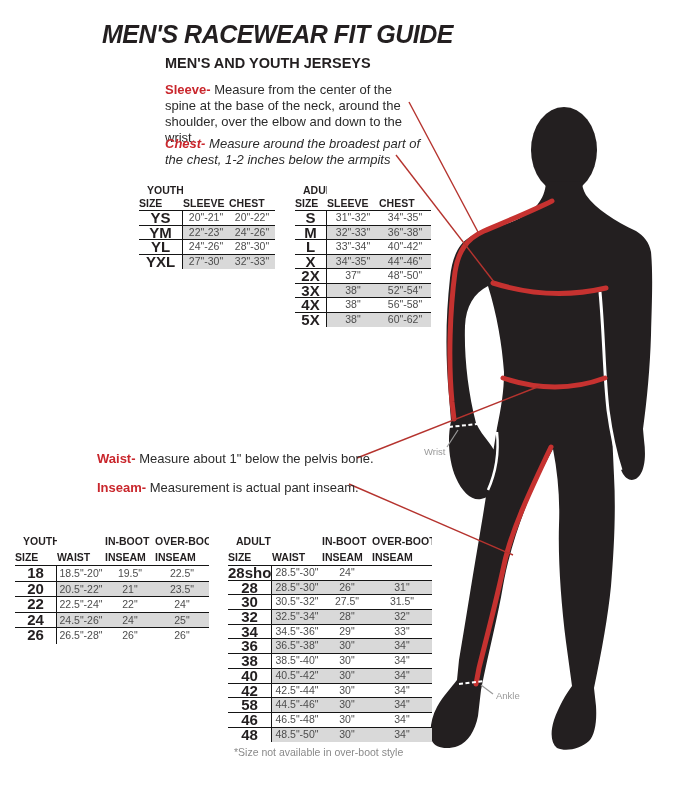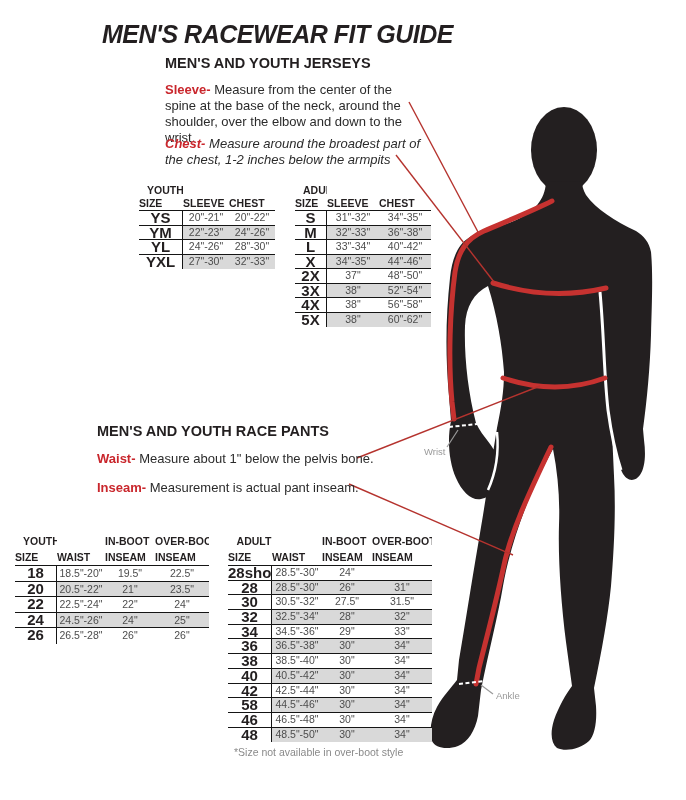--- a/index.html
+++ b/index.html
@@ -27,21 +27,21 @@
   #sleeve-inst { left:165px; top:82px;  width:256px; }
   #chest-inst  { left:165px; top:136px; width:256px;font-style:italic; }
   #waist-inst  { left:97px;  top:451px; width:330px; white-space:nowrap; }
   #inseam-inst { left:97px;  top:480px; width:330px; white-space:nowrap; }
 
   .size-table { position:absolute; display:grid; }
   .size-table > div { overflow:hidden; white-space:nowrap; }
   .th-top, .th-bot {
     font-weight:bold; font-size:10.5px; color:#231f20;
   }
-  .th-top.left { text-align:center; padding-left:8px; }
+  .th-top.left { text-align:left; padding-left:8px; }
   .th-bot { border-bottom:1.5px solid #151515; }
   .td { font-size:10.5px; text-align:center; border-bottom:1px solid #151515; }
   .td-size { font-weight:bold; font-size:15px; border-right:1.5px solid #151515; color:#231f20; }
   .td-val { color:#4d4d4d; }
   .td-val.shade { background:#d9d9d9; }
   .td.lastrow { border-bottom:none; }
 
   
   .tbl-jersey .th-top { height:13px; line-height:13px; }
   .tbl-jersey .th-bot { height:14px; line-height:13px; }
@@ -172,21 +172,20 @@
       <div class="td td-val shade">38"</div>
       <div class="td td-val shade">52"-54"</div>
       <div class="td td-size">4X</div>
       <div class="td td-val">38"</div>
       <div class="td td-val">56"-58"</div>
       <div class="td td-size lastrow">5X</div>
       <div class="td td-val shade lastrow">38"</div>
       <div class="td td-val shade lastrow">60"-62"</div>
     </div>
 
-  <div class="section-head" id="pants-head">MEN'S AND YOUTH RACE PANTS</div>
 
   <p class="instruction" id="waist-inst"><span class="term">Waist-</span> <span>Measure about 1" below the pelvis bone.</span></p>
 
   <p class="instruction" id="inseam-inst"><span class="term">Inseam-</span> <span>Measurement is actual pant inseam.</span></p>
 
   <div class="size-table tbl-pants" id="youth-pants-table" style="grid-template-columns: 42px 48px 50px 54px;">
       <div class="th-top left">YOUTH</div>
       <div class="th-top"></div>
       <div class="th-top">IN-BOOT</div>
       <div class="th-top">OVER-BOOT</div>

